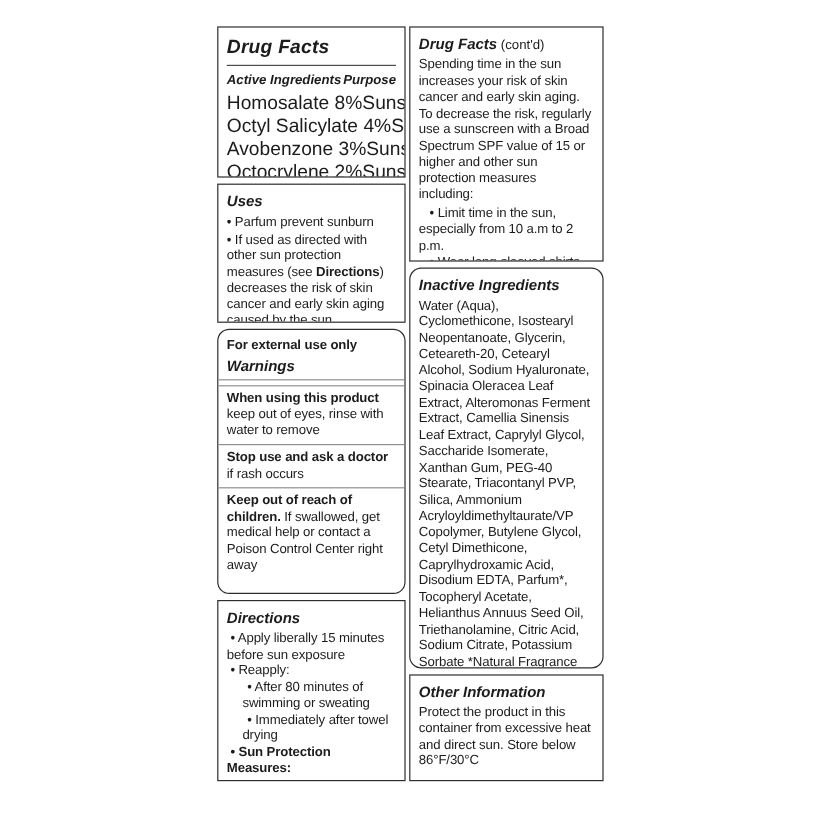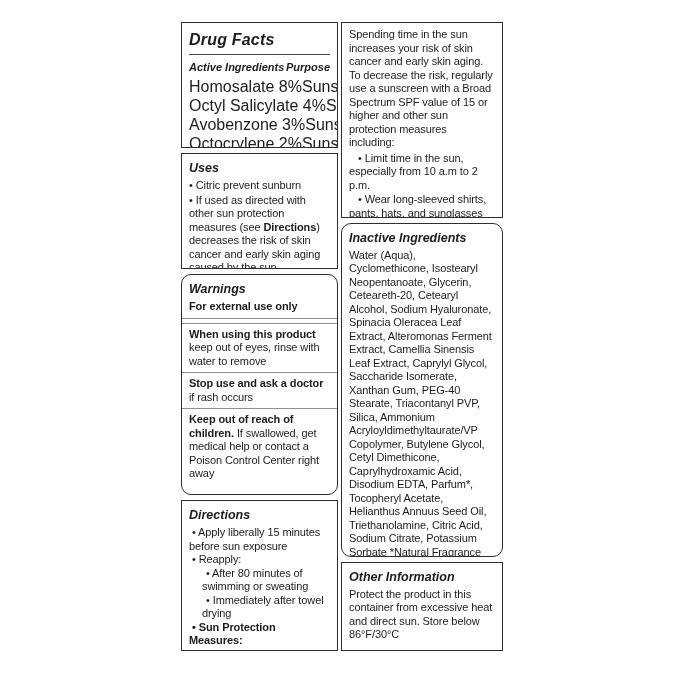--- a/index.html
+++ b/index.html
@@ -113,31 +113,31 @@
       </div>
       <div class="pad ai-row">
         <span class="name">Octocrylene 2%</span>
         <span class="leader">......................</span>
         <span class="purpose">Sunscreen</span>
       </div>
     </div>
 
     <div class="box" style="height:116px">
       <div class="pad sec-title">Uses</div>
-      <div class="pad para">• Citric prevent sunburn</div>
+      <div class="pad para">• Parfum prevent sunburn</div>
       <div class="pad para">
         <span>• If used as directed with other sun protection measures (see </span><span class="b">Directions</span><span>) decreases the risk of skin cancer and early skin aging caused by the sun</span>
       </div>
     </div>
 
     <div class="box grow">
-      <div class="pad sec-title">Warnings</div>
       <div class="pad warn-row row">
         <span class="b">For external use only</span><span></span>
       </div>
+      <div class="pad sec-title">Warnings</div>
       <div class="warn-divider"></div>
       <div class="warn-divider"></div>
       <div class="pad warn-row row">
         <span class="b">When using this product</span><span> keep out of eyes, rinse with water to remove</span>
       </div>
       <div class="warn-divider"></div>
       <div class="pad warn-row row">
         <span class="b">Stop use and ask a doctor</span><span> if rash occurs</span>
       </div>
       <div class="warn-divider"></div>
@@ -154,20 +154,23 @@
       <div class="pad line dir-sub">• Immediately after towel drying</div>
       <div class="pad line dir-line b">• Sun Protection Measures:</div>
 
     </div>
 
   </div>
 
   <div class="col col-right">
 
     <div class="box" style="height:200px">
+      <div class="pad sec-title">
+        <span>Drug Facts</span><span class="cont-normal"> (cont'd)</span>
+      </div>
       <div class="pad para">Spending time in the sun increases your risk of skin cancer and early skin aging. To decrease the risk, regularly use a sunscreen with a Broad Spectrum SPF value of 15 or higher and other sun protection measures including:</div>
       <div class="pad para bullet-indent mt2">• Limit time in the sun, especially from 10 a.m to 2 p.m.</div>
       <div class="pad para bullet-indent">• Wear long-sleeved shirts, pants, hats, and sunglasses</div>
     </div>
 
     <div class="box grow">
       <div class="pad sec-title">Inactive Ingredients</div>
       <div class="pad para">Water (Aqua), Cyclomethicone, Isostearyl Neopentanoate, Glycerin, Ceteareth-20, Cetearyl Alcohol, Sodium Hyaluronate, Spinacia Oleracea Leaf Extract, Alteromonas Ferment Extract, Camellia Sinensis Leaf Extract, Caprylyl Glycol, Saccharide Isomerate, Xanthan Gum, PEG-40 Stearate, Triacontanyl PVP, Silica, Ammonium Acryloyldimethyltaurate/VP Copolymer, Butylene Glycol, Cetyl Dimethicone, Caprylhydroxamic Acid, Disodium EDTA, Parfum*, Tocopheryl Acetate, Helianthus Annuus Seed Oil, Triethanolamine, Citric Acid, Sodium Citrate, Potassium Sorbate *Natural Fragrance</div>
     </div>
 

